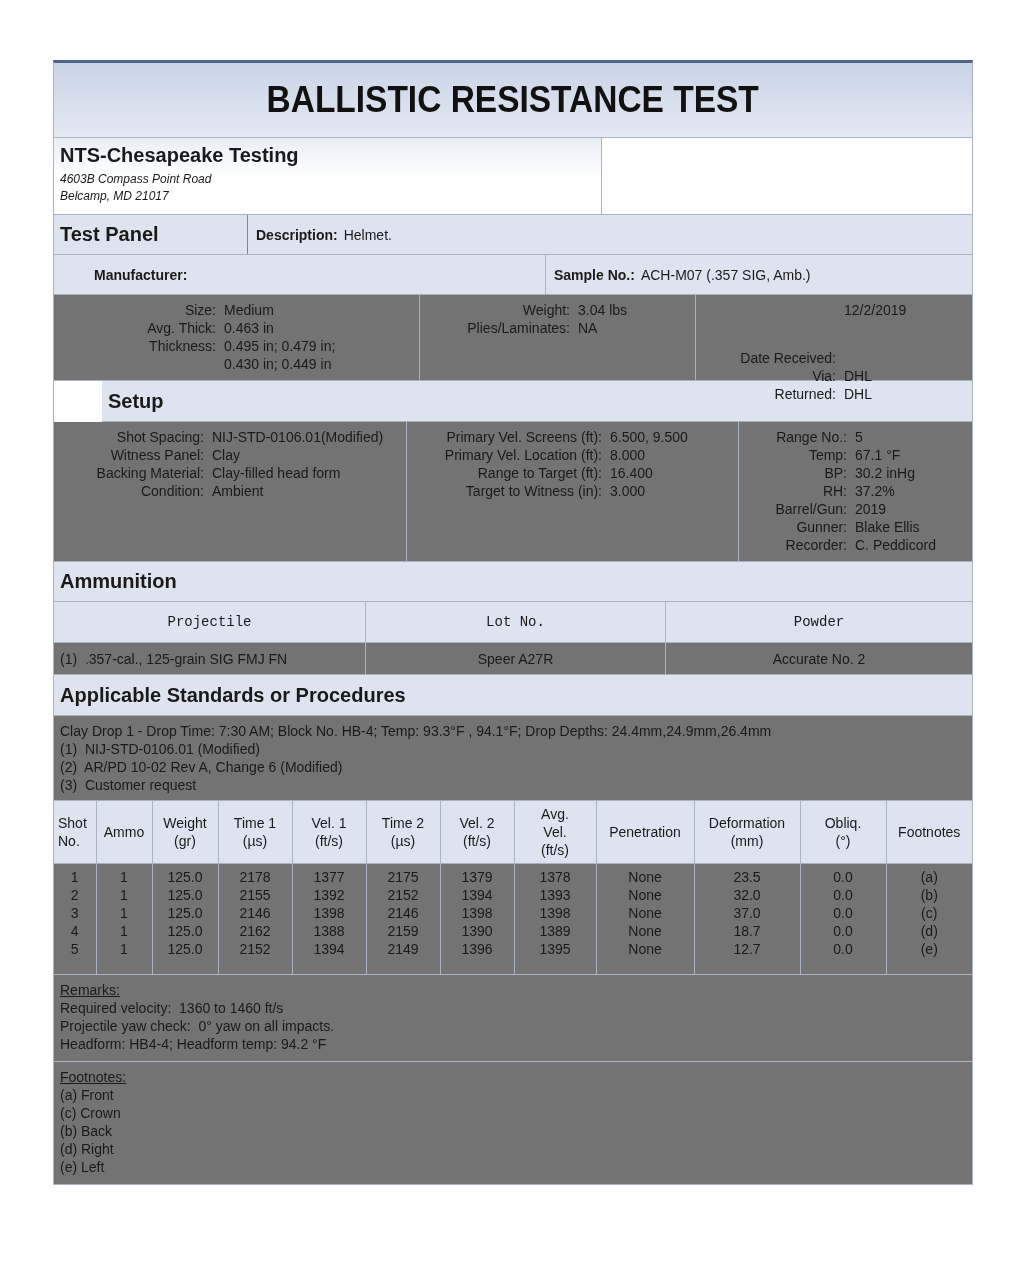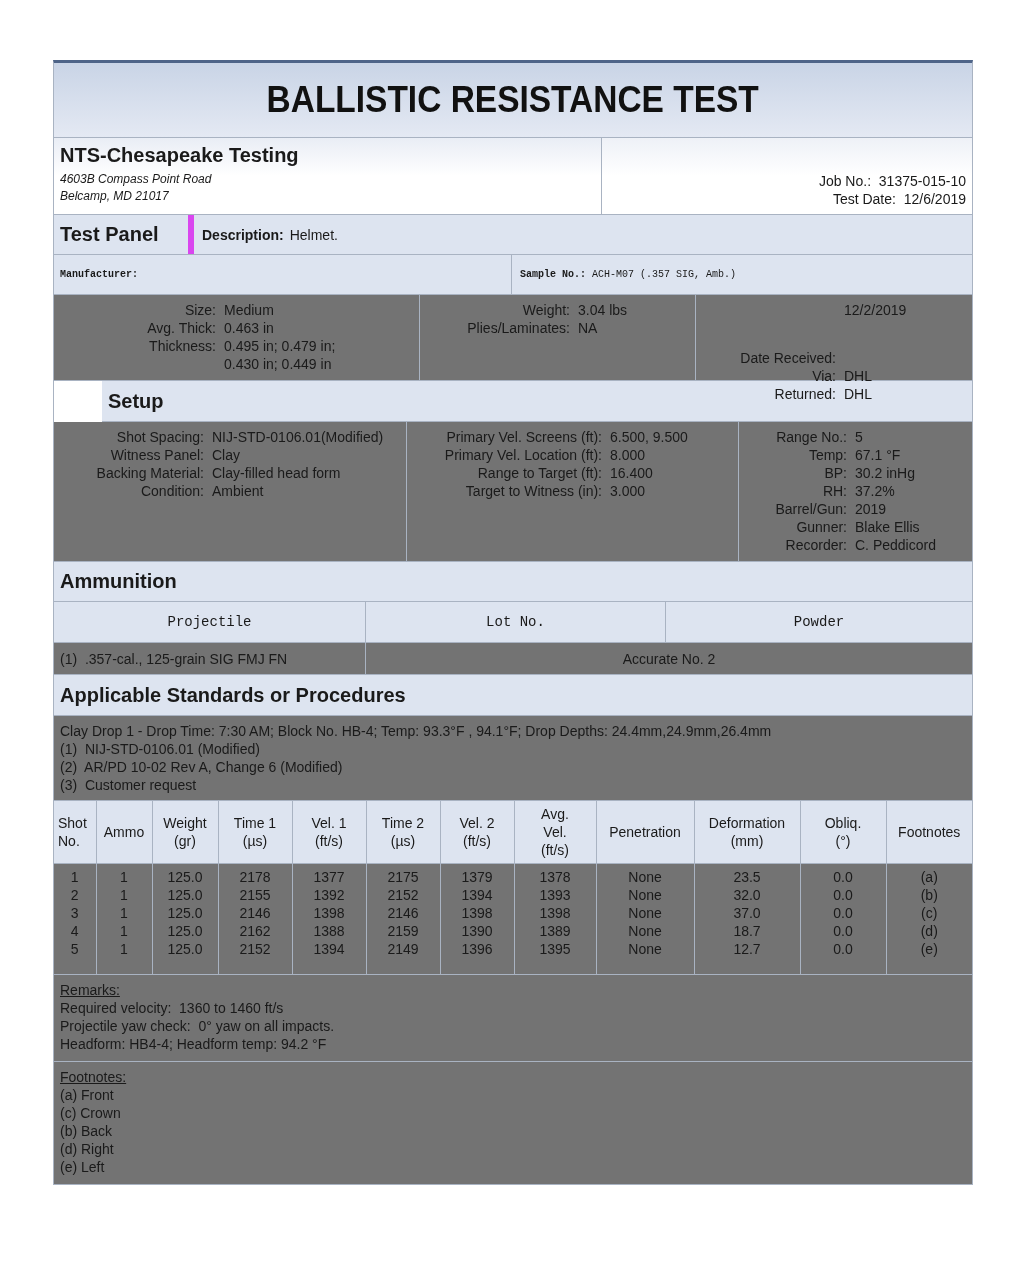--- a/index.html
+++ b/index.html
@@ -12,24 +12,24 @@
   .title-row { height: 75px; align-items: center; justify-content: center; }
   .title { font-family: "Liberation Sans", sans-serif; font-weight: bold; font-size: 36px; letter-spacing: 0px; color: #111; transform: scaleX(0.93); }
   .company { height: 77px; }
   .company .left { width: 548px; border-right: 1px solid #a9b3c2; padding: 6px 6px; box-sizing: border-box; background: linear-gradient(#e9edf5, #ffffff 50%); }
   .company .right { flex: 1; padding: 6px 6px; box-sizing: border-box; text-align: right; display: flex; flex-direction: column; justify-content: flex-end; background: linear-gradient(#eef1f7, #ffffff 50%); }
   .co-name { font-family: "Liberation Sans", sans-serif; font-weight: bold; font-size: 20px; }
   .co-addr { font-family: "Liberation Sans", sans-serif; font-style: italic; font-size: 12px; line-height: 17px; margin-top: 4px; }
   .job { font-family: "Liberation Sans", sans-serif; font-size: 14px; line-height: 18px; }
   .sec-title { font-family: "Liberation Sans", sans-serif; font-weight: bold; font-size: 20px; padding-left: 6px; }
   .testpanel { height: 40px; }
-  .testpanel .tp-label { width: 140px; border-right: 6px solid #d946ef; display: flex; align-items: center; box-sizing: border-box; }
+  .testpanel .tp-label { width: 194px; border-right: 1px solid #d946ef; display: flex; align-items: center; box-sizing: border-box; }
   .testpanel .tp-desc { flex: 1; display: flex; align-items: center; padding-left: 8px; font-family: "Liberation Sans", sans-serif; font-size: 14px; }
   b.lbl { font-weight: bold; margin-right: 6px; }
-  .mfr { height: 40px; font-family: Liberation Mono, monospace; font-size: 10px; }
+  .mfr { height: 40px; font-family: Liberation Sans, sans-serif; font-size: 14px; padding-left: 34px; }
   .mfr .m-left { width: 458px; border-right: 1px solid #a9b3c2; display: flex; align-items: center; padding-left: 6px; box-sizing: border-box; }
   .mfr .m-right { flex: 1; display: flex; align-items: center; padding-left: 8px; }
   .kv3 { height: 86px; font-family: "Liberation Sans", sans-serif; font-size: 14px; }
   .kvcol { box-sizing: border-box; padding-top: 6px; border-right: 1px solid #a9b3c2; }
   .kvcol:last-child { border-right: none; }
   .kvline { display: flex; line-height: 18px; }
   .kvline .k { text-align: right; }
   .kvline .v { padding-left: 8px; }
   .setup-hdr { height: 41px; align-items: center; margin-left: 48px; }
   .setup-body { height: 140px; font-family: "Liberation Sans", sans-serif; font-size: 14px; }
@@ -58,24 +58,20 @@
   </div>
 
   <div class="row company">
     <div class="left">
       <div class="co-name">NTS-Chesapeake Testing</div>
       <div class="co-addr">
         <div>4603B Compass Point Road</div>
         <div>Belcamp, MD 21017</div>
       </div>
     </div>
-    <div class="right job">
-      <div><span>Job No.:</span>&nbsp; <span>31375-015-10</span></div>
-      <div><span>Test Date:</span>&nbsp; <span>12/6/2019</span></div>
-    </div>
   </div>
 
   <div class="row sec-bg testpanel">
     <div class="tp-label sec-title">Test Panel</div>
     <div class="tp-desc">
       <b class="lbl">Description:</b>
       <span>Helmet.</span>
     </div>
   </div>
 
@@ -213,20 +209,21 @@
   </div>
 
   <div class="row sec-bg ammo-th">
     <div class="cell" style="width:312px">Projectile</div>
     <div class="cell" style="width:300px">Lot No.</div>
     <div class="cell" style="flex:1">Powder</div>
   </div>
 
   <div class="row white ammo-td">
     <div class="cell" style="width:312px;justify-content:flex-start;padding-left:6px;white-space:pre">(1)  .357-cal., 125-grain SIG FMJ FN</div>
+    <div class="cell" style="width:300px">Speer A27R</div>
     <div class="cell" style="flex:1">Accurate No. 2</div>
   </div>
 
   <div class="row sec-bg std-hdr">
     <div class="sec-title">Applicable Standards or Procedures</div>
   </div>
 
   <div class="row white std-body">
     <div>Clay Drop 1 - Drop Time: 7:30 AM; Block No. HB-4; Temp: 93.3°F , 94.1°F; Drop Depths: 24.4mm,24.9mm,26.4mm</div>
     <div style="white-space:pre">(1)  NIJ-STD-0106.01 (Modified)</div>

